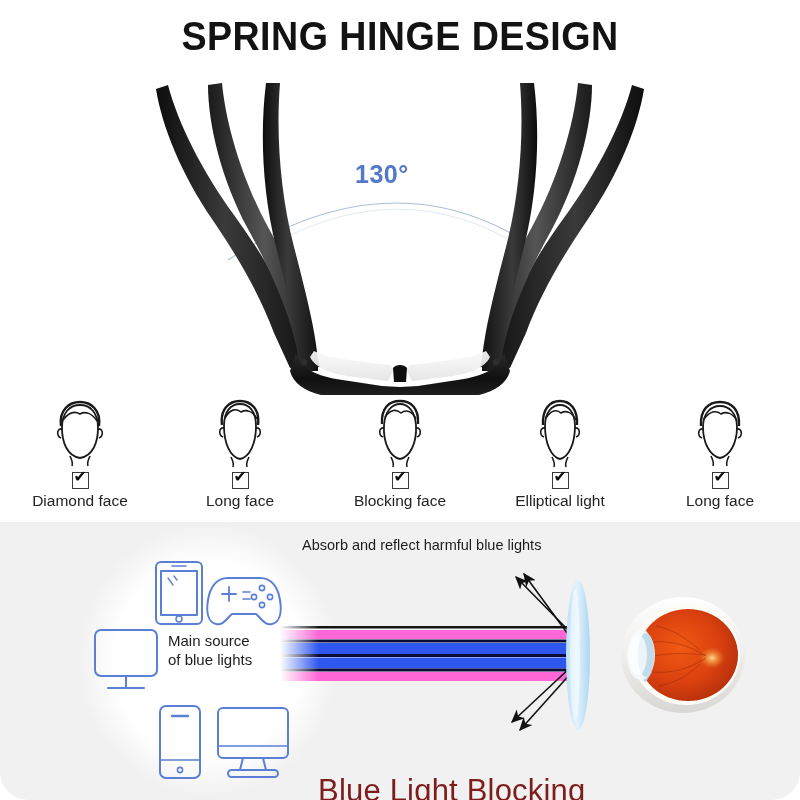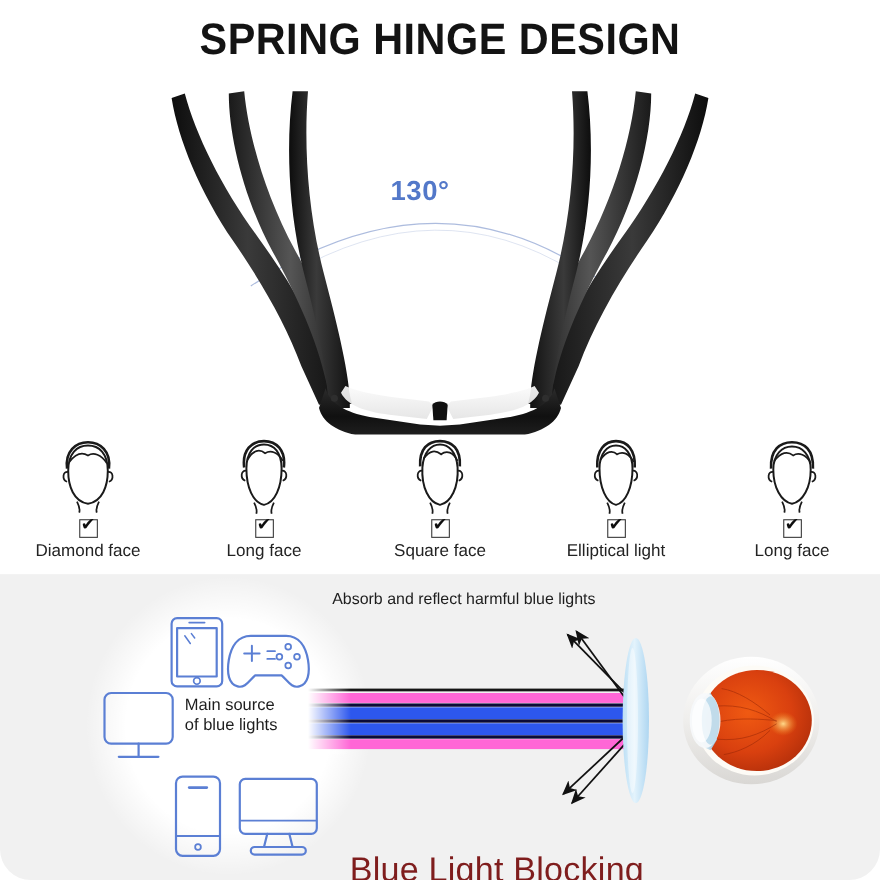--- a/index.html
+++ b/index.html
@@ -240,21 +240,21 @@
           <path d="M21 27 C22 13 29 6 37 6 C45 6 52 13 53 27 C54 45 47 59 37 61 C27 59 20 45 21 27 Z" fill="none" stroke="#1a1a1a" stroke-width="1.8"></path>
           <path d="M19 26 C18 10 26 3 37 3 C48 3 56 10 55 26" fill="none" stroke="#1a1a1a" stroke-width="2.4"></path>
           <path d="M22 19 C28 11 33 11 38 15 C43 11 49 13 53 21" fill="none" stroke="#1a1a1a" stroke-width="1.6"></path>
           <path d="M21 30 C16 29 15 37 20 39" fill="none" stroke="#1a1a1a" stroke-width="1.6"></path>
           <path d="M53 30 C58 29 59 37 54 39" fill="none" stroke="#1a1a1a" stroke-width="1.6"></path>
           <path d="M28 59 C30 63 31 66 30 69 M46 59 C44 63 43 66 44 69" fill="none" stroke="#1a1a1a" stroke-width="1.6"></path>
         </svg>
         <div class="face-check">
           <span class="tick">✔</span>
         </div>
-        <div class="face-label">Square face</div>
+        <div class="face-label">Blocking face</div>
       </div>
 
       <div class="face-cell">
         <svg class="face-icon" viewBox="0 0 74 72" xmlns="http://www.w3.org/2000/svg">
           <path d="M22 28 C22 14 29 7 37 7 C45 7 52 14 52 28 C52 45 46 59 37 61 C28 59 22 45 22 28 Z" fill="none" stroke="#1a1a1a" stroke-width="1.8"></path>
           <path d="M20 27 C19 11 27 3 37 3 C47 3 55 11 54 27" fill="none" stroke="#1a1a1a" stroke-width="2.4"></path>
           <path d="M23 20 C28 12 34 11 38 15 C43 12 49 14 53 22" fill="none" stroke="#1a1a1a" stroke-width="1.6"></path>
           <path d="M22 30 C17 29 16 37 21 39" fill="none" stroke="#1a1a1a" stroke-width="1.6"></path>
           <path d="M52 30 C57 29 58 37 53 39" fill="none" stroke="#1a1a1a" stroke-width="1.6"></path>
           <path d="M29 59 C31 63 32 66 31 69 M45 59 C43 63 42 66 43 69" fill="none" stroke="#1a1a1a" stroke-width="1.6"></path>

